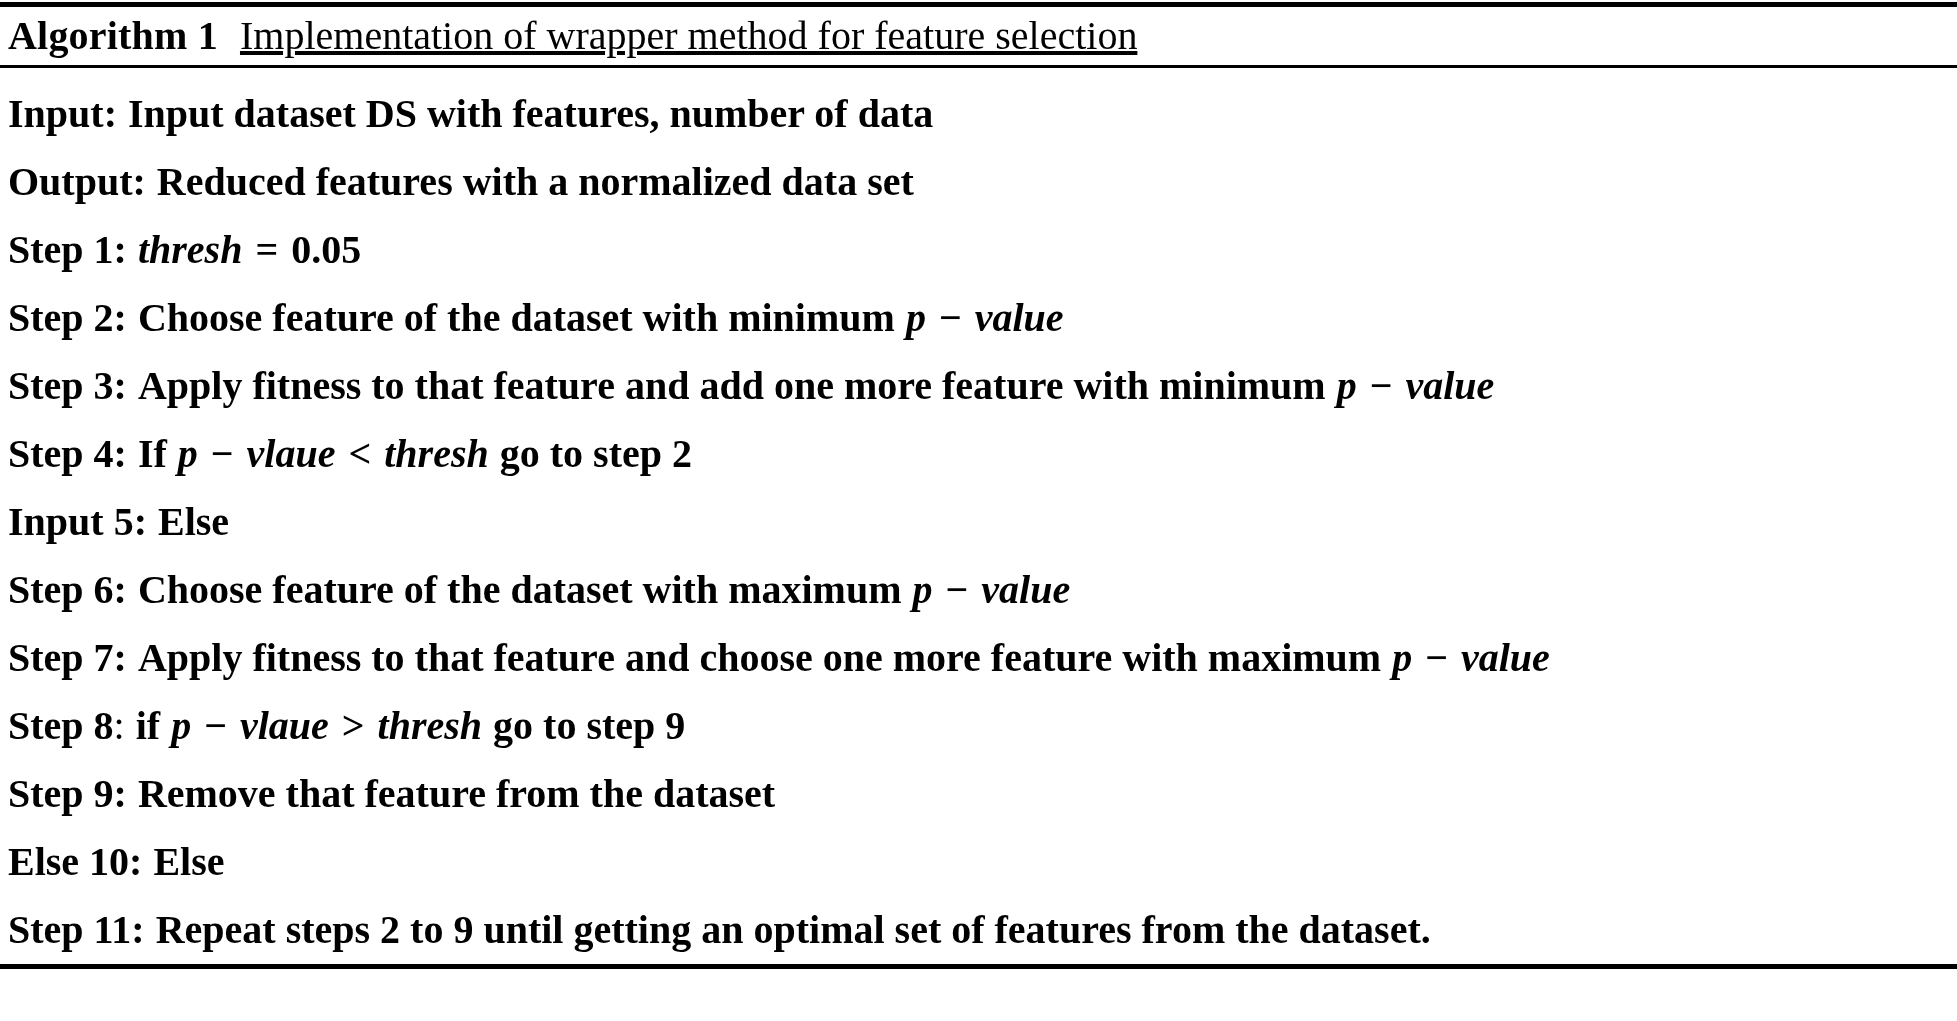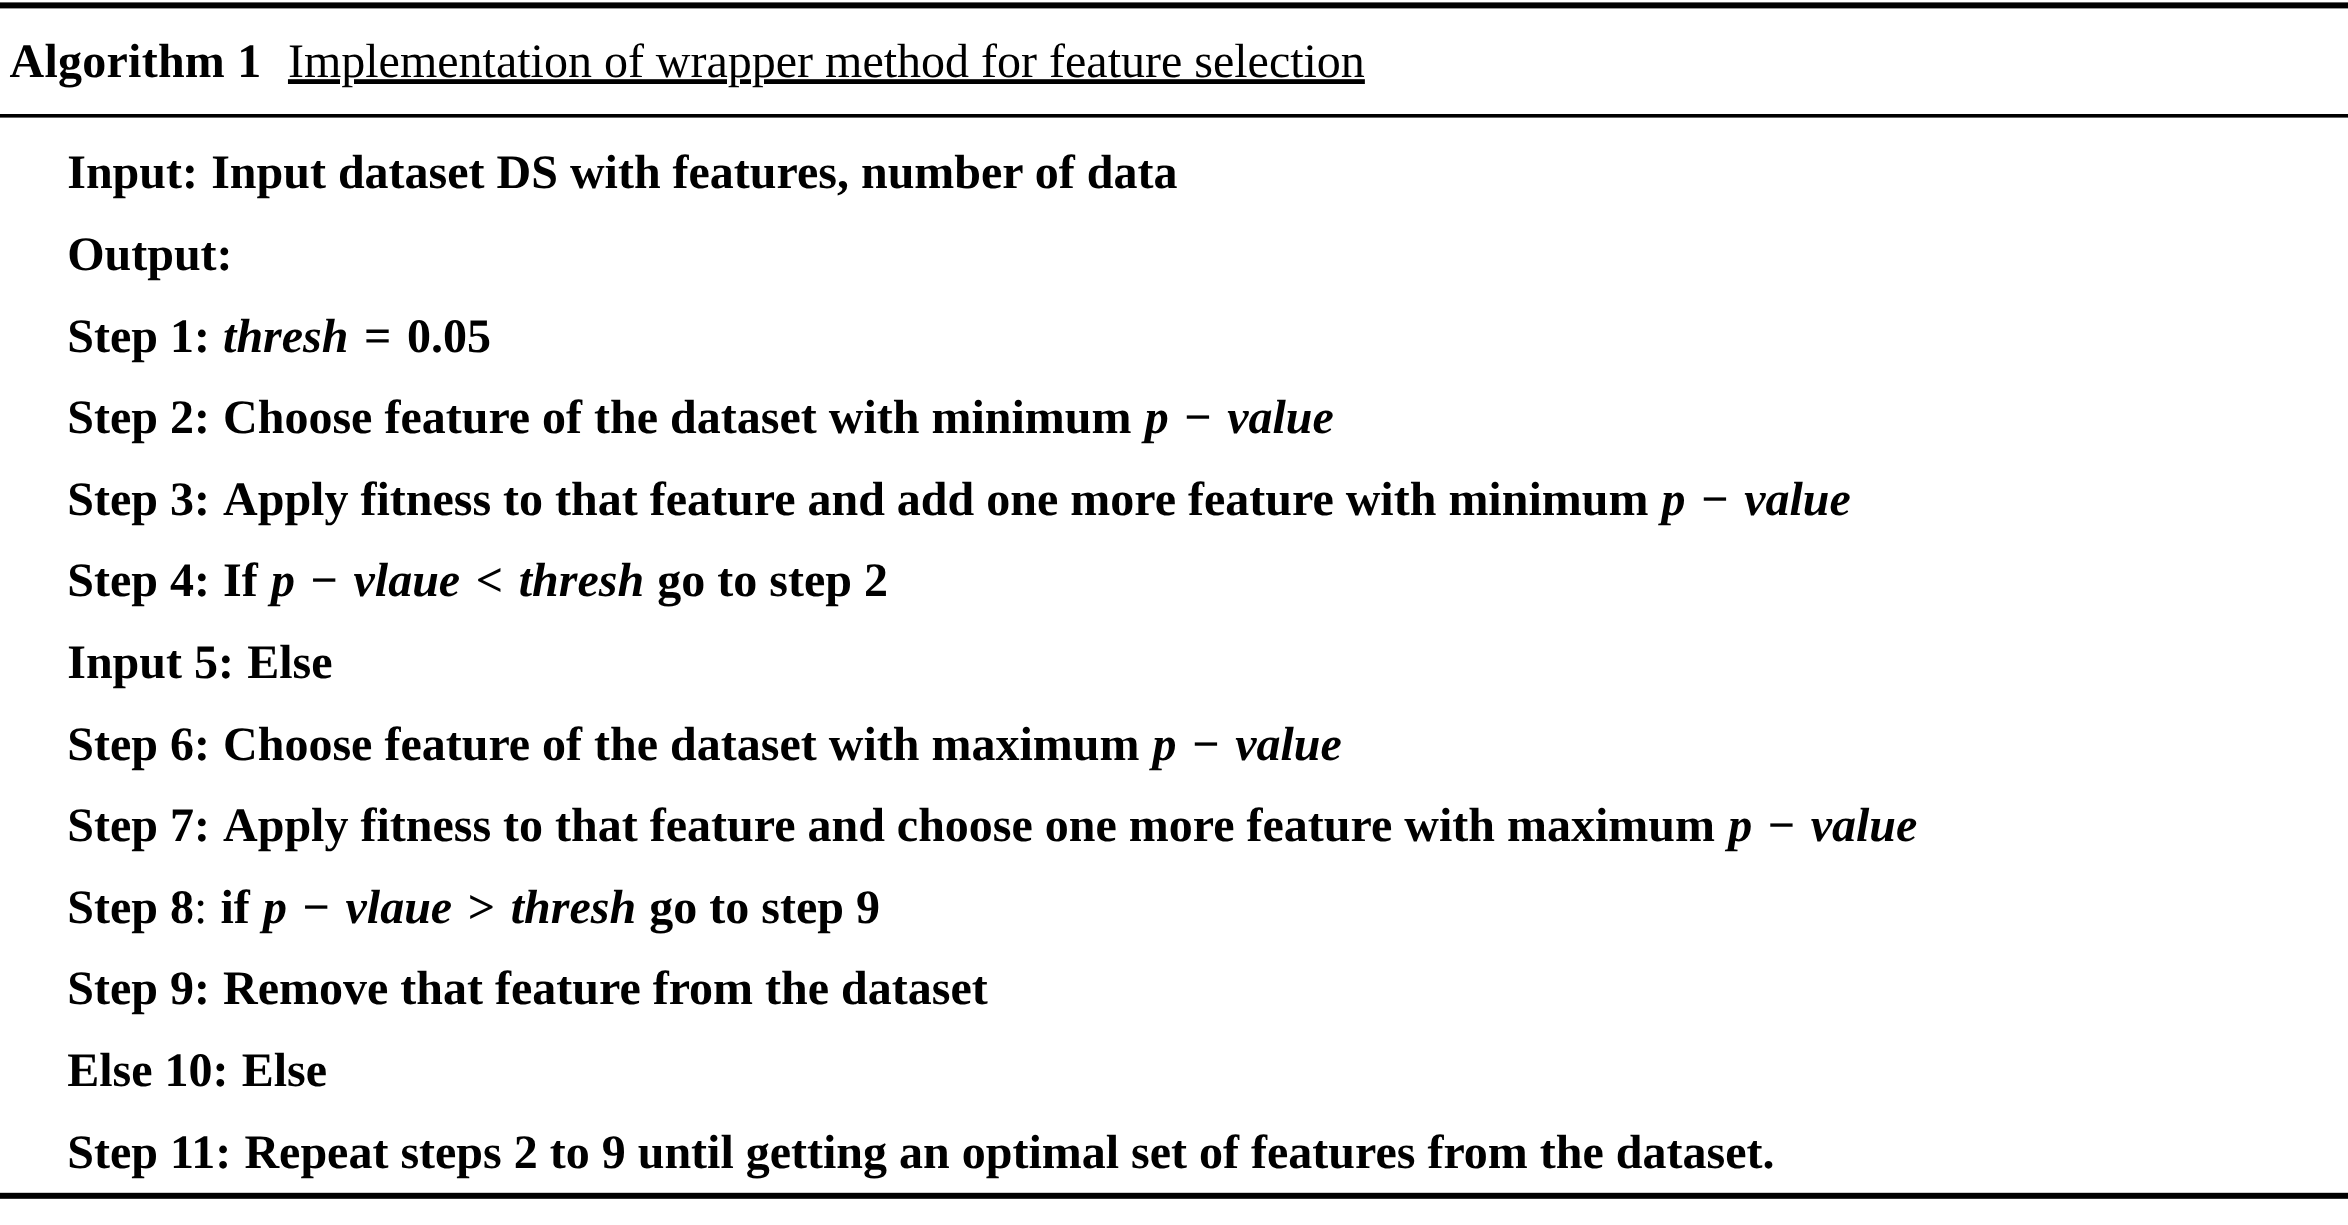--- a/index.html
+++ b/index.html
@@ -27,21 +27,21 @@
   .rule {
     width: 100%;
     background: #000000;
   }
   .rule-top    { height: 5px; margin-top: 2px; }
   .rule-mid    { height: 3px; }
   .rule-bottom { height: 5px; }
 
   
   .header {
-    height: 88px;
+    height: 58px;
     display: flex;
     align-items: center;
     padding-left: 8px;
     font-size: 40px;
     line-height: 1;
     white-space: nowrap;
   }
   .header .algo-label {
     font-weight: bold;
     letter-spacing: 0.2px;
@@ -57,21 +57,20 @@
     padding-left: 8px;
     padding-top: 12px;
   }
   .algo-line {
     height: 68px;
     display: flex;
     align-items: center;
     font-size: 40px;
     line-height: 1;
     white-space: nowrap;
-    margin-left: 48px;
   }
   .lbl {
     font-weight: bold;
   }
   .txt {
     font-weight: bold;
     margin-left: 11px;
   }
   .mathit {
     font-style: italic;
@@ -97,20 +96,21 @@
 
   <div class="body-lines">
 
     <div class="algo-line">
       <span class="lbl">Input:</span>
       <span class="txt">Input dataset DS with features, number of data</span>
     </div>
 
     <div class="algo-line">
       <span class="lbl">Output:</span>
+      <span class="txt">Reduced features with a normalized data set</span>
     </div>
 
     <div class="algo-line">
       <span class="lbl">Step 1:</span>
       <span class="txt mathit">thresh</span>
       <span class="txt op">=</span>
       <span class="txt">0.05</span>
     </div>
 
     <div class="algo-line">

